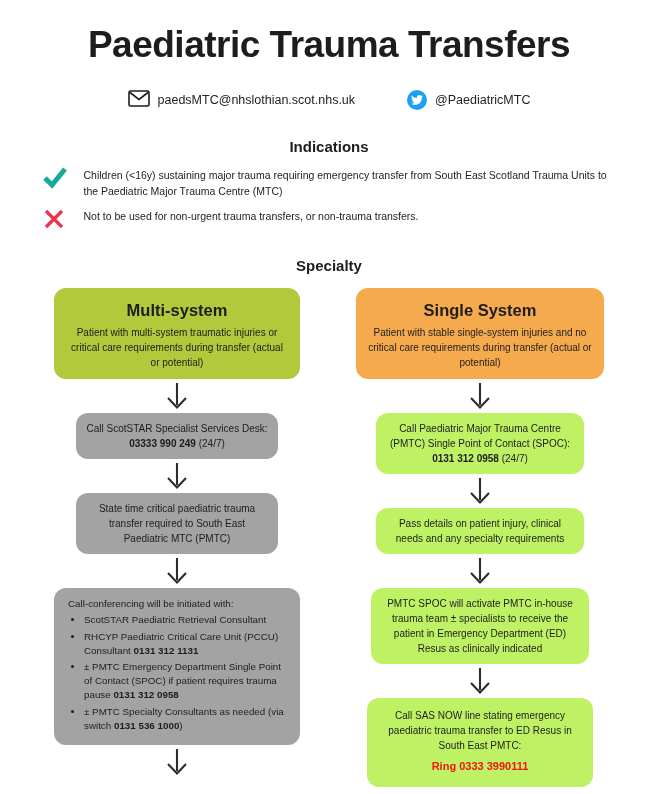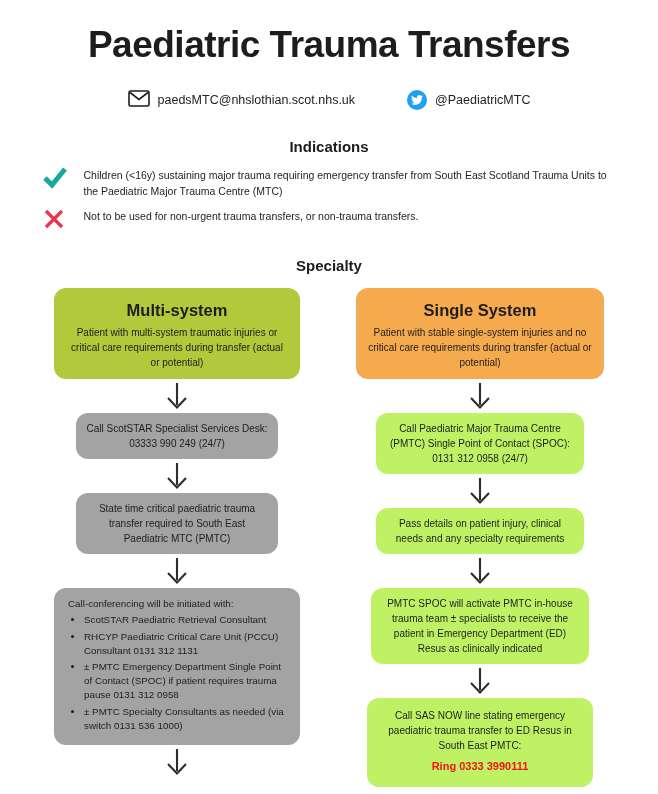--- a/index.html
+++ b/index.html
@@ -30,21 +30,21 @@
   .head-single { background: #f6aa4e; }
   .head-title { font-size: 16.5px; font-weight: 700; margin-bottom: 3px; }
   .head-desc { font-size: 10px; line-height: 1.5; }
 
   .green { background: #a3a3a3; }
   .yellow { background: #bef264; }
   .w202 { width: 202px; }
   .w208 { width: 208px; }
   .w218 { width: 218px; }
   .w226 { width: 226px; padding: 10px 8px; }
-  .bold { font-weight: 400; margin-top: 40px; }
+  .bold { font-weight: 700; margin-top: 40px; }
   .blockline { display: block; }
 
   .arrow { margin: 3px 0; }
 
   .conference { width: 246px; text-align: left; font-size: 9.8px; line-height: 1.45; padding: 9px 12px 10px 14px; }
   .conference ul { margin: 2px 0 0 2px; padding-left: 14px; }
   .conference li { margin-bottom: 2px; }
 
   .sas-intro { font-size: 10px; line-height: 1.5; }
   .ring-line { color: #f41414; font-weight: 700; font-size: 11px; margin: 5px 0 2px; }

